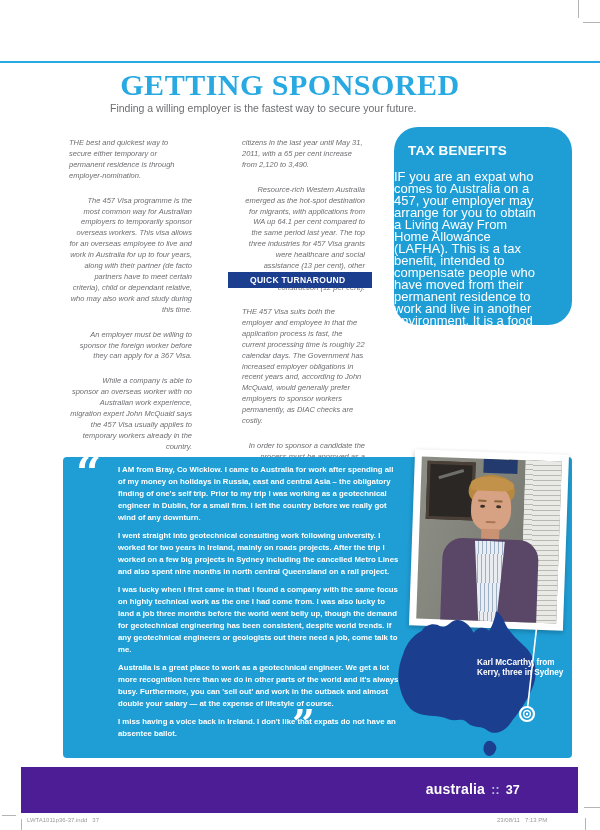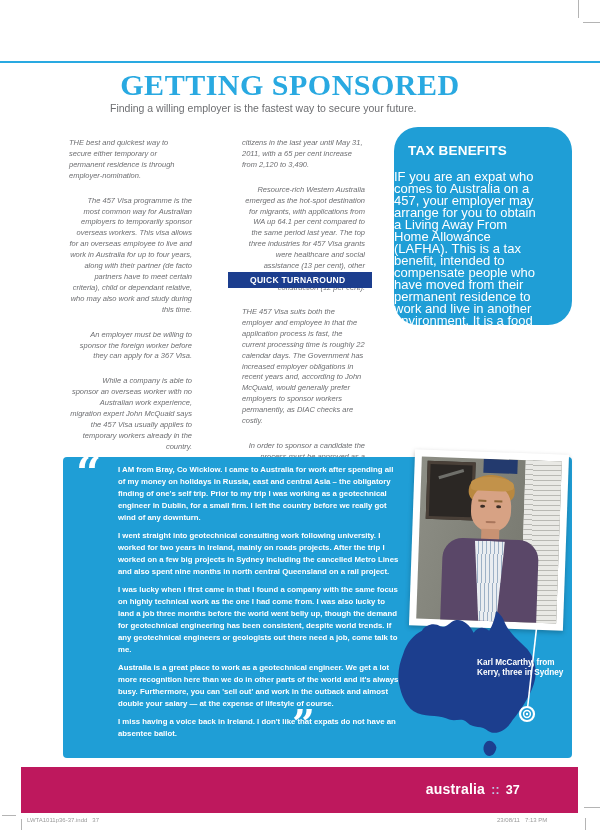--- a/index.html
+++ b/index.html
@@ -73,21 +73,21 @@
   .p-shirt{
     position:absolute;left:56px;top:82px;width:30px;height:88px;
     background:repeating-linear-gradient(90deg,#e9edf1 0 3px,#9db1c6 3px 4px);
     clip-path:polygon(0 0,100% 0,78% 100%,22% 100%);
   }
   
   .map-svg{position:absolute;left:391px;top:611px;}
   .map-caption{position:absolute;left:431px;top:658px;color:#fff;font-size:8.2px;font-weight:bold;line-height:10px;margin-left:46px;}
   .marker-svg{position:absolute;left:495px;top:612px;}
   
-  .footer-bar{position:absolute;left:21px;top:767px;width:557px;height:46px;background:#be185d;}
+  .footer-bar{position:absolute;left:21px;top:767px;width:557px;height:46px;background:#4c1d95;}
   .footer-logo{position:absolute;right:58px;top:14px;color:#fff;font-size:14px;font-weight:bold;letter-spacing:.2px;}
   .footer-logo .sep{color:#bcc9e6;font-weight:bold;padding:0 2px;font-size:12px;}
   .footer-logo .pg{font-size:12.5px;}
   
   .print-mark{position:absolute;color:#9a9a9a;font-size:6px;white-space:pre;}
   .pm-left{left:27px;top:817px;}
   .pm-right{left:497px;top:817px;}
   .crop{position:absolute;background:#b4b4b4;}
   .crop.h{height:1px;} .crop.v{width:1px;}
 </style>

